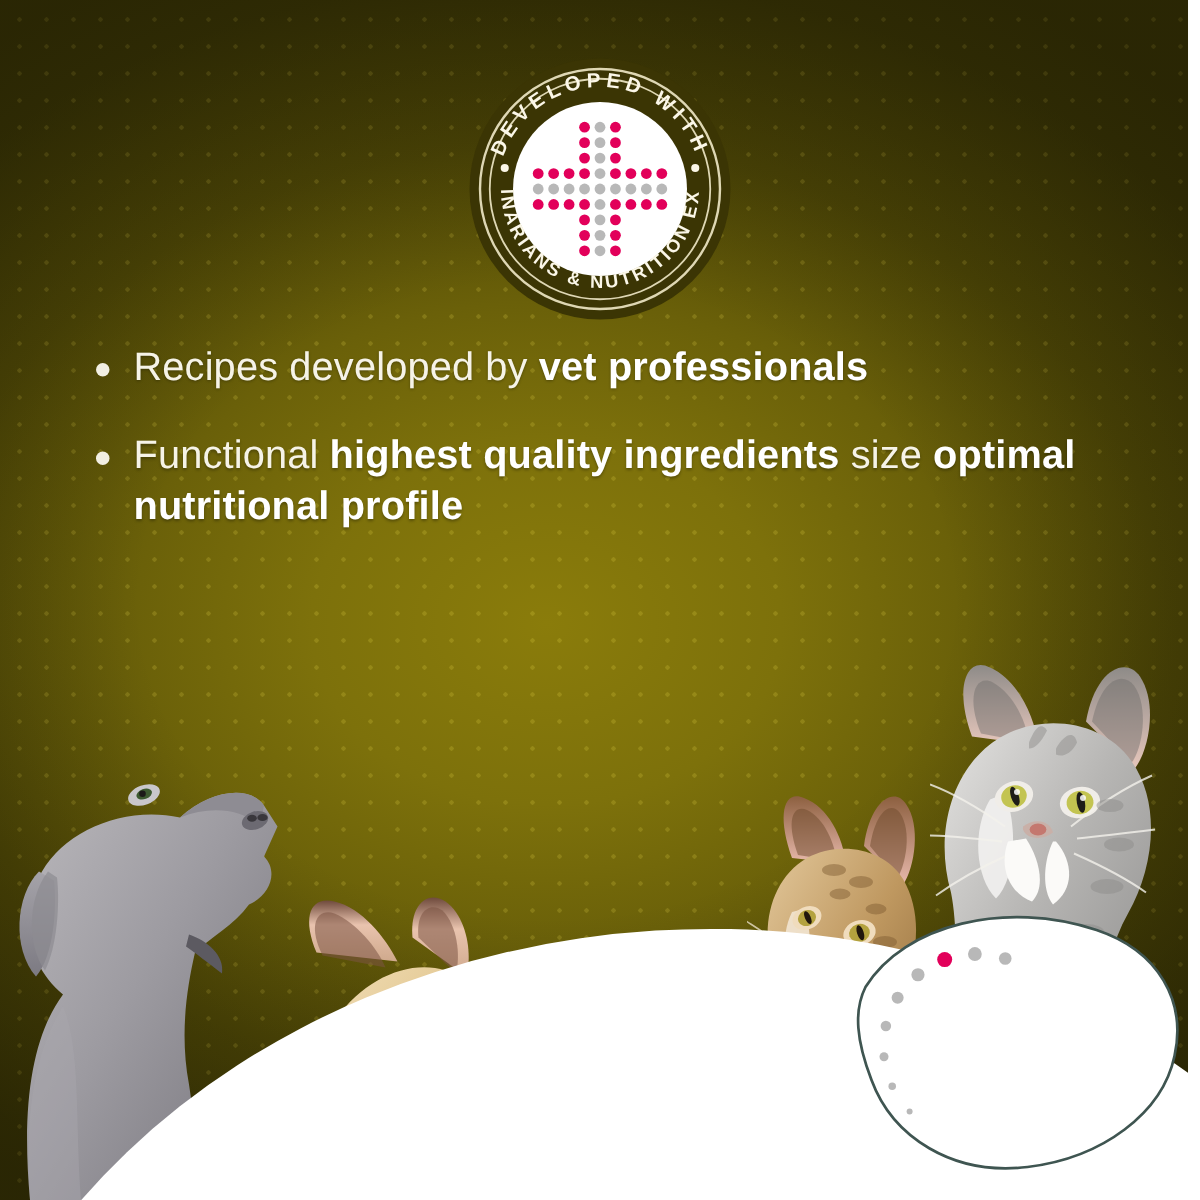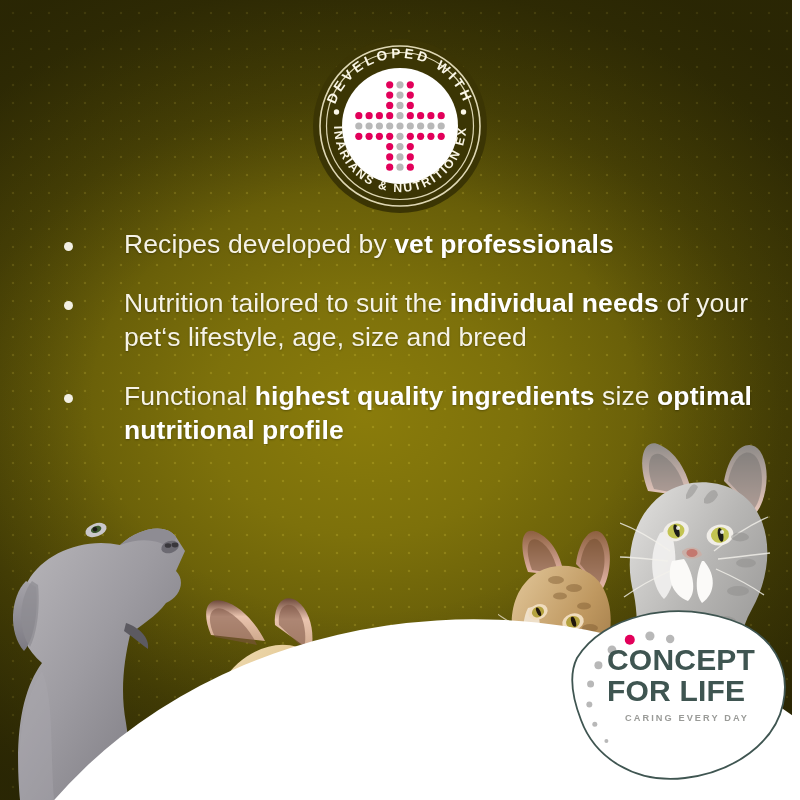--- a/index.html
+++ b/index.html
@@ -33,21 +33,21 @@
     transform:rotate(-3.5deg);
   }
   .right-white{position:absolute;right:0;top:0;width:8px;height:800px;background:#fff;}
 
   
   .badge{position:absolute;left:312px;top:38px;width:176px;height:176px;}
   .badge svg{display:block;width:176px;height:176px;}
 
   
   .bullets{position:absolute;left:64px;top:228px;width:700px;}
-  .bullet-row{display:flex;align-items:flex-start;margin-bottom:26px;gap:35px;}
+  .bullet-row{display:flex;align-items:flex-start;margin-bottom:26px;}
   .bullet-dot{
     width:9px;height:9px;border-radius:50%;background:#f2efe3;
     margin-top:14px;margin-right:16px;flex:0 0 auto;
   }
   .bullet-text{
     color:#f6f3e7;font-size:26.5px;line-height:1.26;letter-spacing:.1px;
     font-weight:400;text-shadow:0 1px 2px rgba(0,0,0,.30);
   }
   .bullet-text b{font-weight:700;color:#ffffff;}
 
@@ -155,24 +155,20 @@
     </svg>
   </div>
 
   <div class="bullets">
     <div class="bullet-row">
       <span class="bullet-dot"></span>
       <div class="bullet-text"><span>Recipes developed by </span><b>vet professionals</b></div>
     </div>
     <div class="bullet-row">
       <span class="bullet-dot"></span>
-      <div class="bullet-text"><span>Nutrition tailored to suit the </span><b>individual needs</b><span> of your pet‘s lifestyle, age, size and breed</span></div>
-    </div>
-    <div class="bullet-row">
-      <span class="bullet-dot"></span>
       <div class="bullet-text"><span>Functional </span><b>highest quality ingredients</b><span> size </span><b>optimal nutritional profile</b></div>
     </div>
   </div>
 
   <div class="animals">
 
     <svg style="left:-20px;top:485px;width:330px;height:315px" viewBox="0 0 330 315">
       <defs>
         <linearGradient id="wg" x1="0" y1="0" x2="1" y2="1">
           <stop offset="0%" stop-color="#b9b7bb"></stop>
@@ -342,20 +338,15 @@
           <circle cx="90.92" cy="30.01" r="4.6" fill="#b8b8b8"></circle>
           <circle cx="70.79" cy="33.74" r="5" fill="#e2005a"></circle>
           <circle cx="52.98" cy="43.82" r="4.4" fill="#b8b8b8"></circle>
           <circle cx="39.42" cy="59.15" r="4" fill="#b8b8b8"></circle>
           <circle cx="31.59" cy="78.05" r="3.5" fill="#b8b8b8"></circle>
           <circle cx="30.34" cy="98.48" r="3" fill="#b8b8b8"></circle>
           <circle cx="35.81" cy="118.20" r="2.5" fill="#b8b8b8"></circle>
           <circle cx="47.40" cy="135.07" r="2" fill="#b8b8b8"></circle>
         </g>
     </svg>
-    <div class="cfl-text">
-      <div class="cfl-l1">CONCEPT</div>
-      <div class="cfl-l2">FOR LIFE</div>
-      <div class="cfl-tag">CARING EVERY DAY</div>
-    </div>
   </div>
 
 </div>
 
 </body></html>

